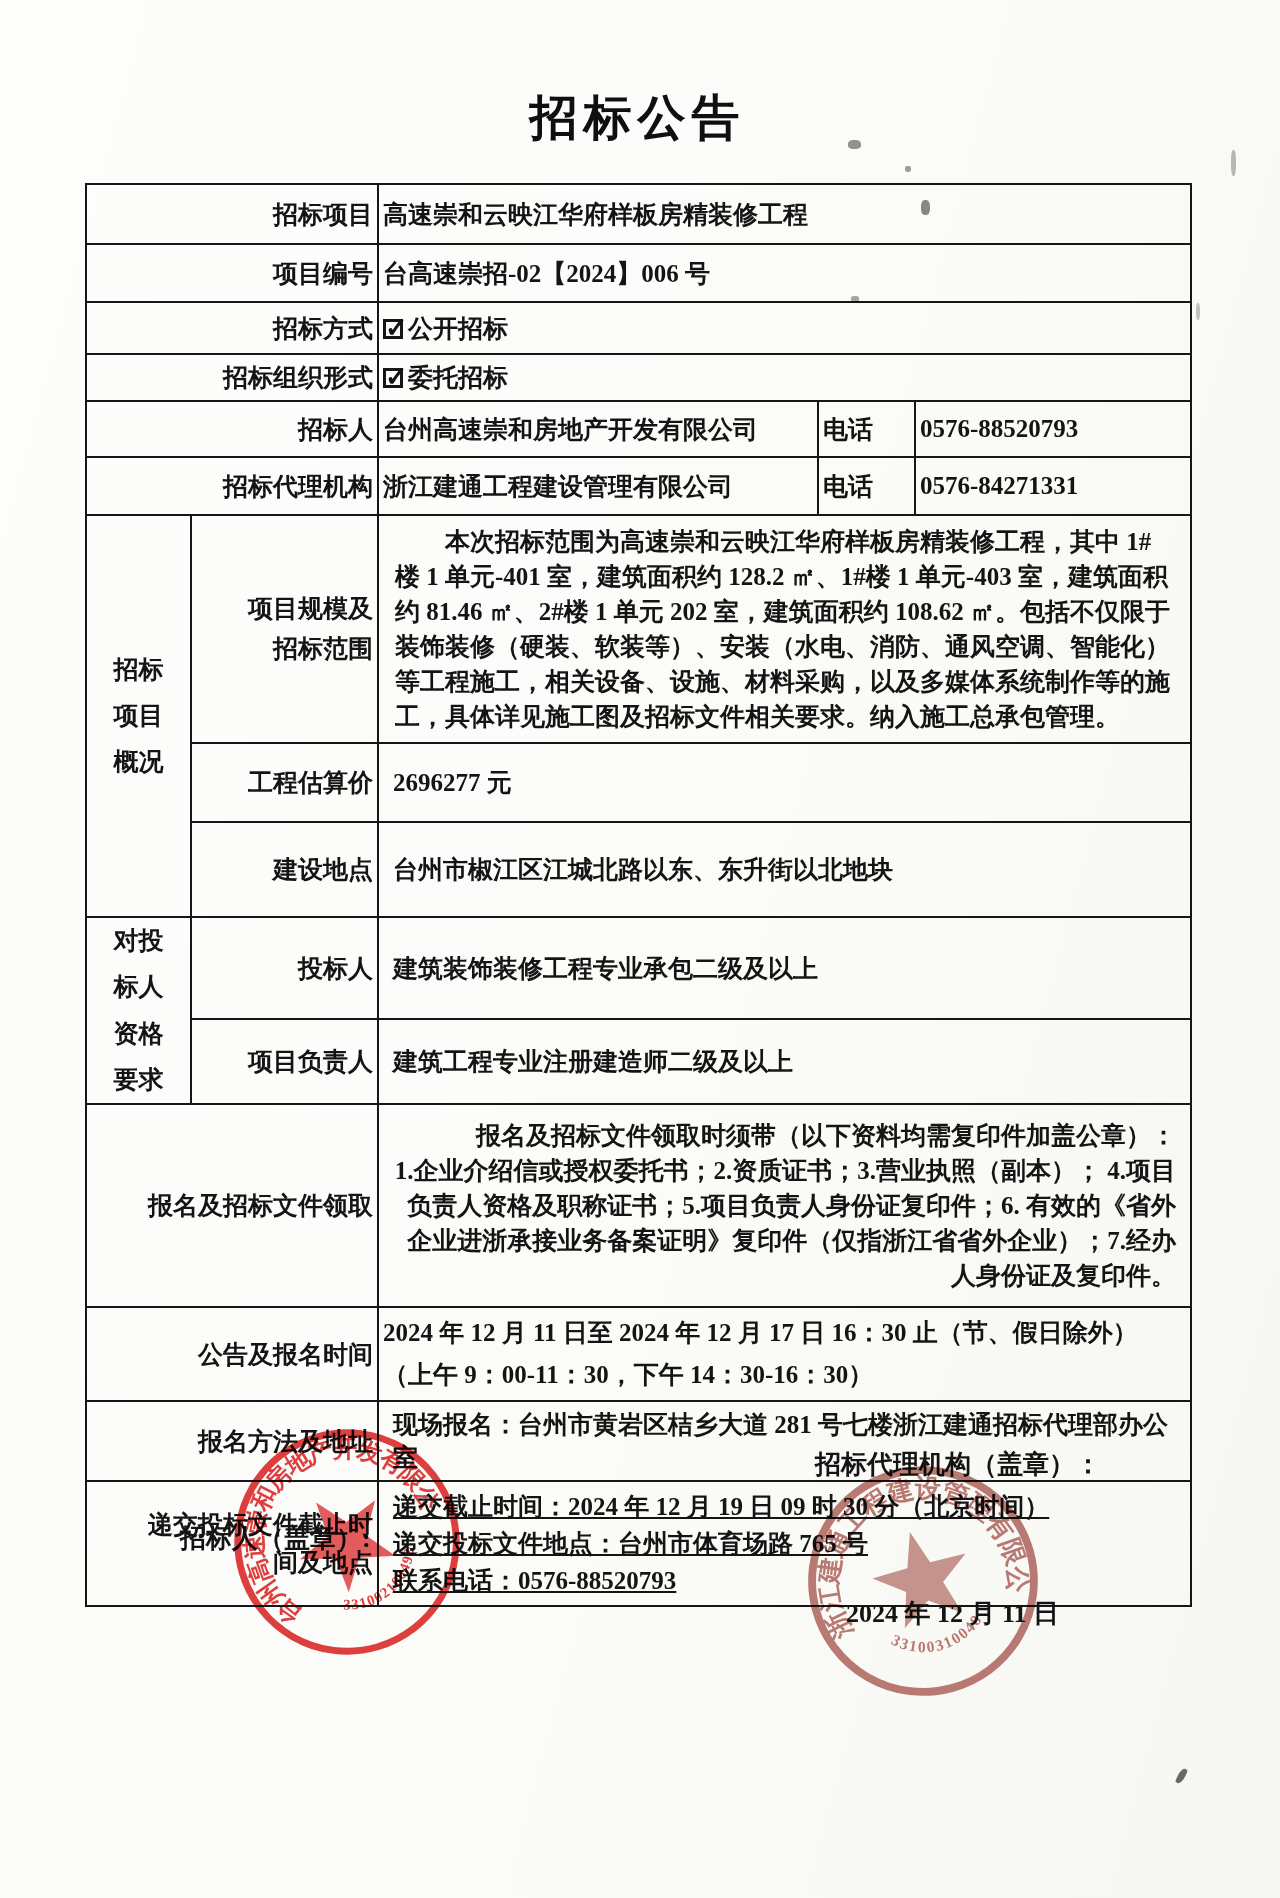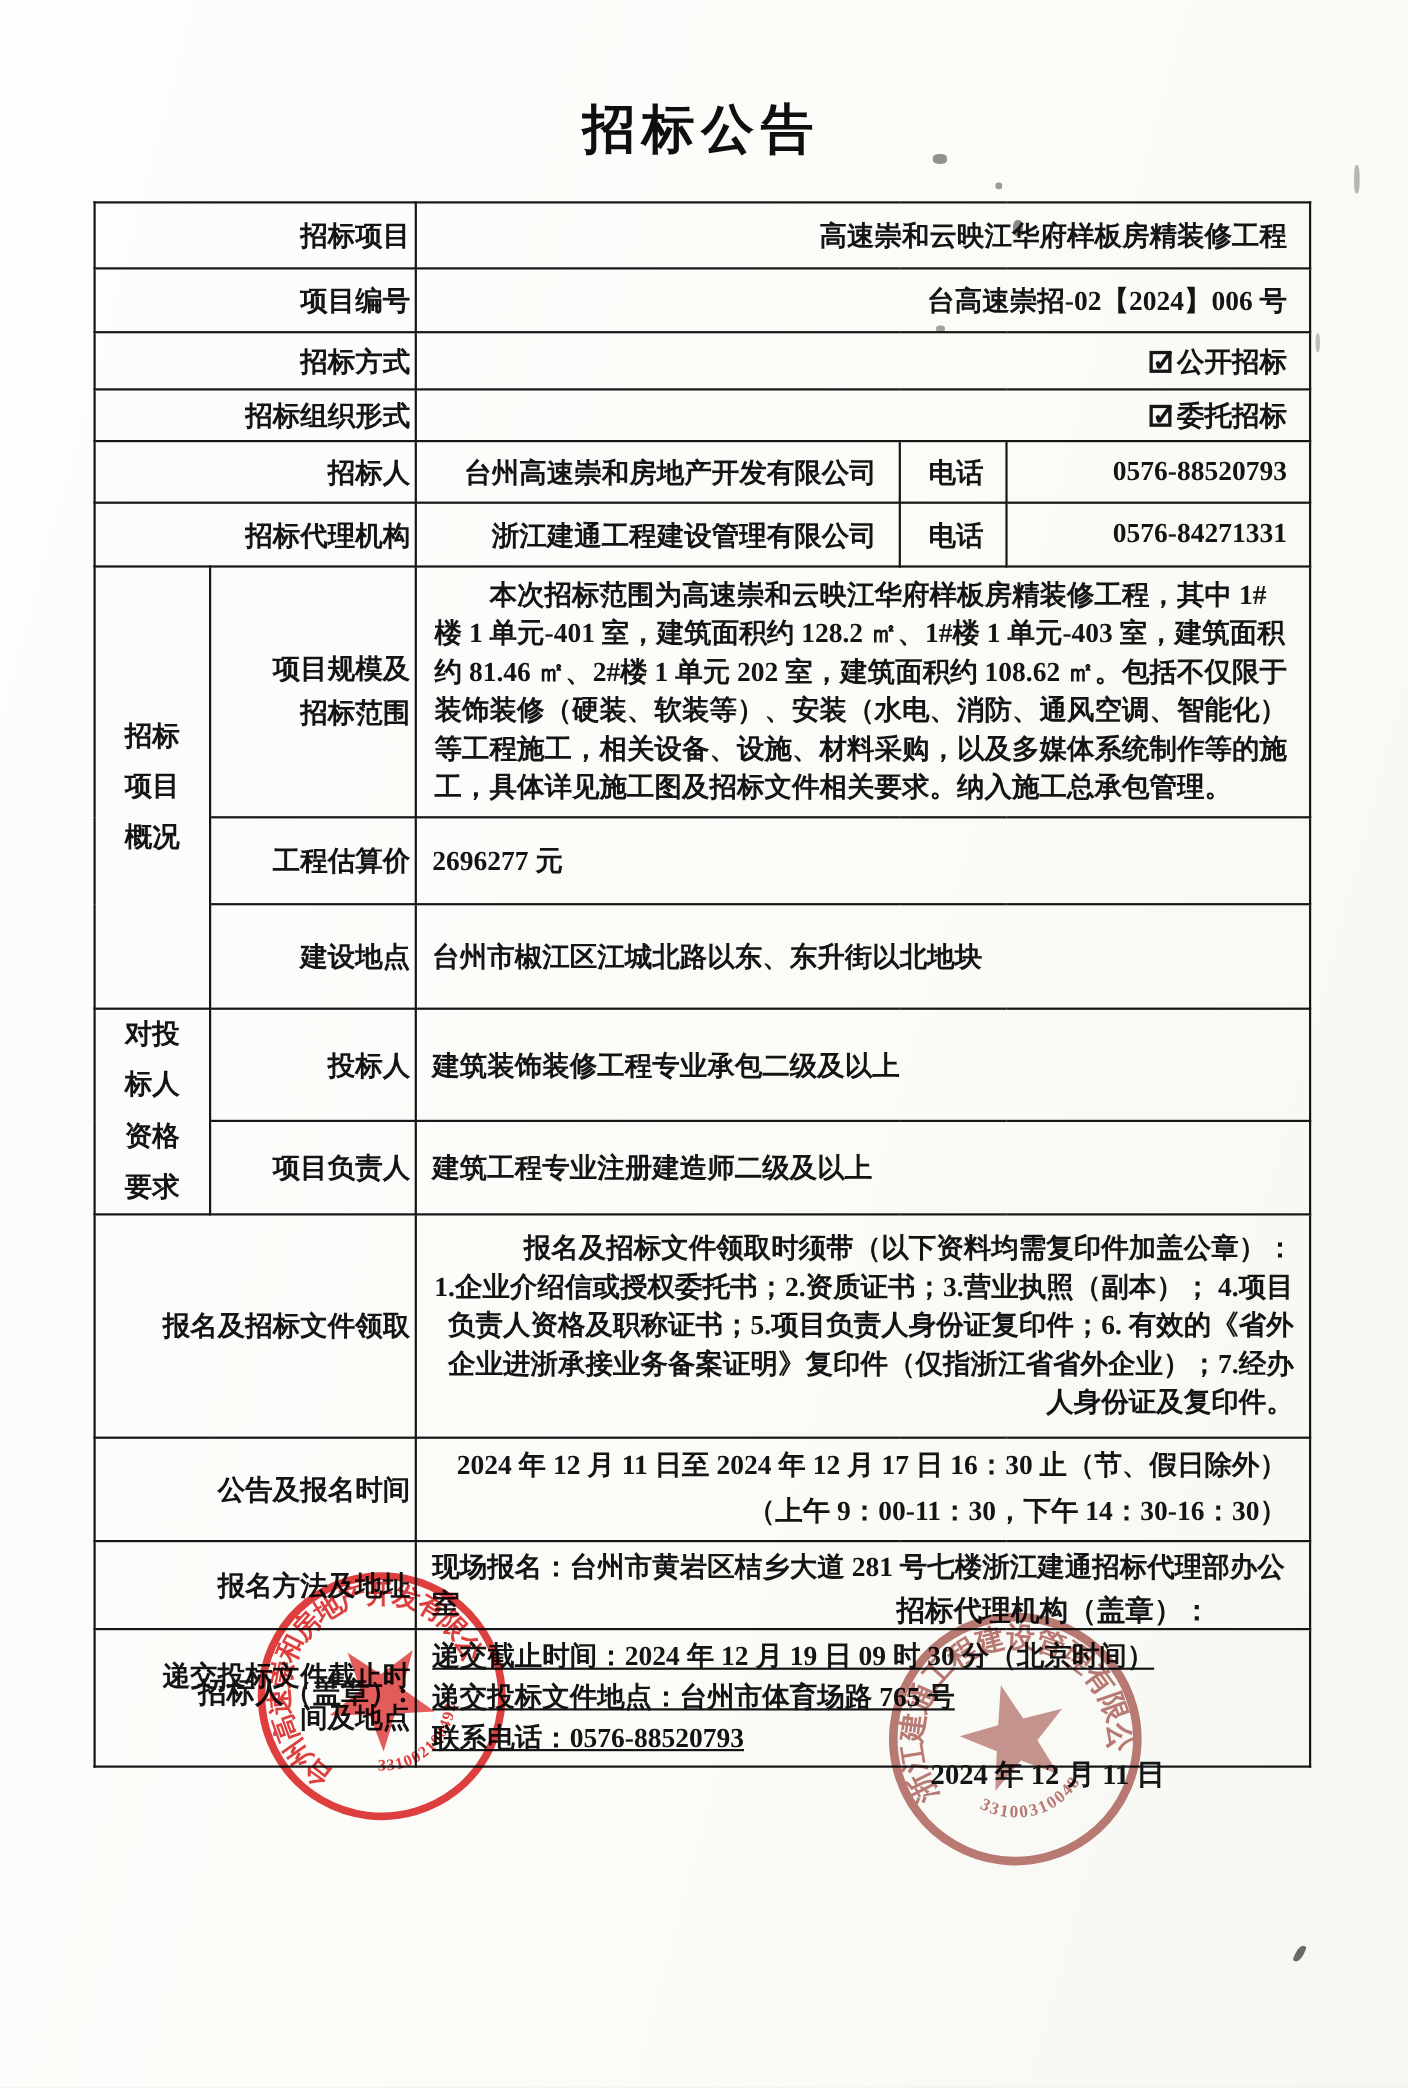--- a/index.html
+++ b/index.html
@@ -23,21 +23,21 @@
     width:1105px;
     border-collapse:collapse; table-layout:fixed;
   }
   table.doc td {
     border:2.5px solid #161616;
     vertical-align:middle;
     font-size:25px; font-weight:600;
     color:#141414;
   }
   .lbl { text-align:right; font-weight:700; font-size:26px; padding:0 4px; }
-  .val { text-align:right; padding:4px 20px; }
+  .val { text-align:left; padding:4px 4px; }
   .val-left { text-align:left; padding:6px 14px; }
   .pre { white-space:pre-line; }
   .r1{height:60px}.r2{height:58px}.r3{height:52px}.r4{height:47px}
   .r5{height:56px}.r6{height:58px}.r7{height:209px}.r8{height:79px}
   .r9{height:95px}.r10{height:95px}.r11{height:79px}.r12{height:176px}
   .r13{height:87px}.r14{height:59px}.r15{height:113px}
   .vhead { text-align:center; font-weight:700; font-size:26px;margin-top:19px; }
   .vhead .vlabel { display:inline-block; width:2em; line-height:1.85; text-align:center; }
   .w5 { display:inline-block; width:5em; line-height:1.6; }
   .w9 { display:inline-block; width:9em; line-height:1.5; }

